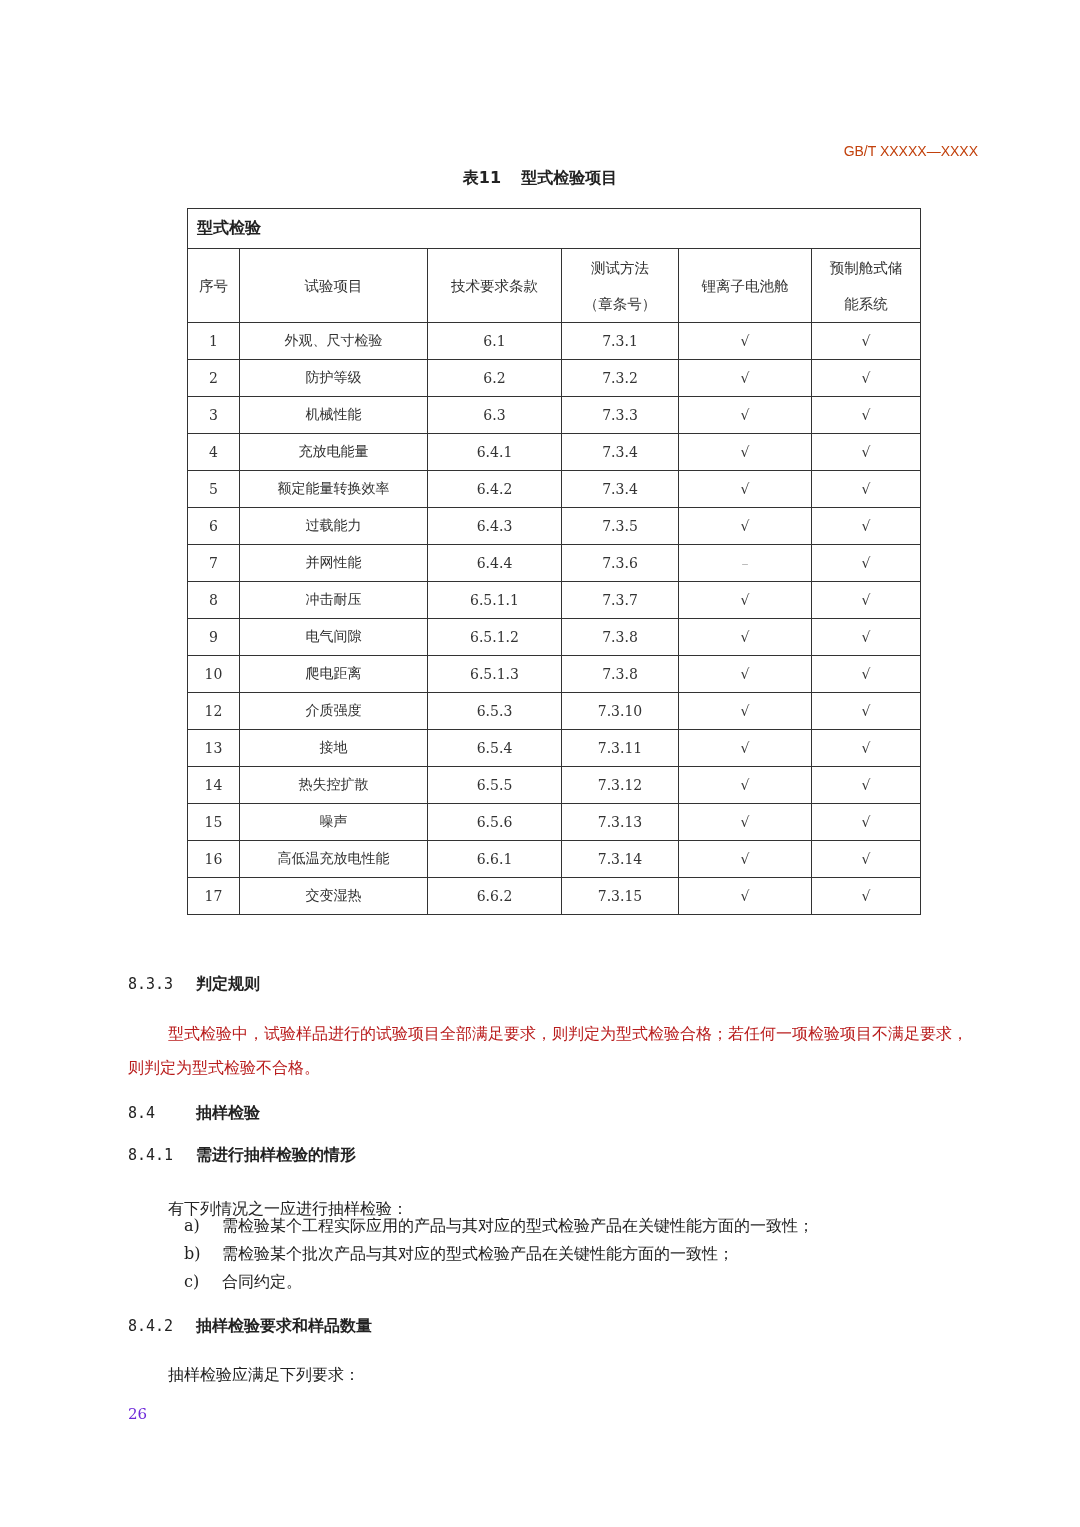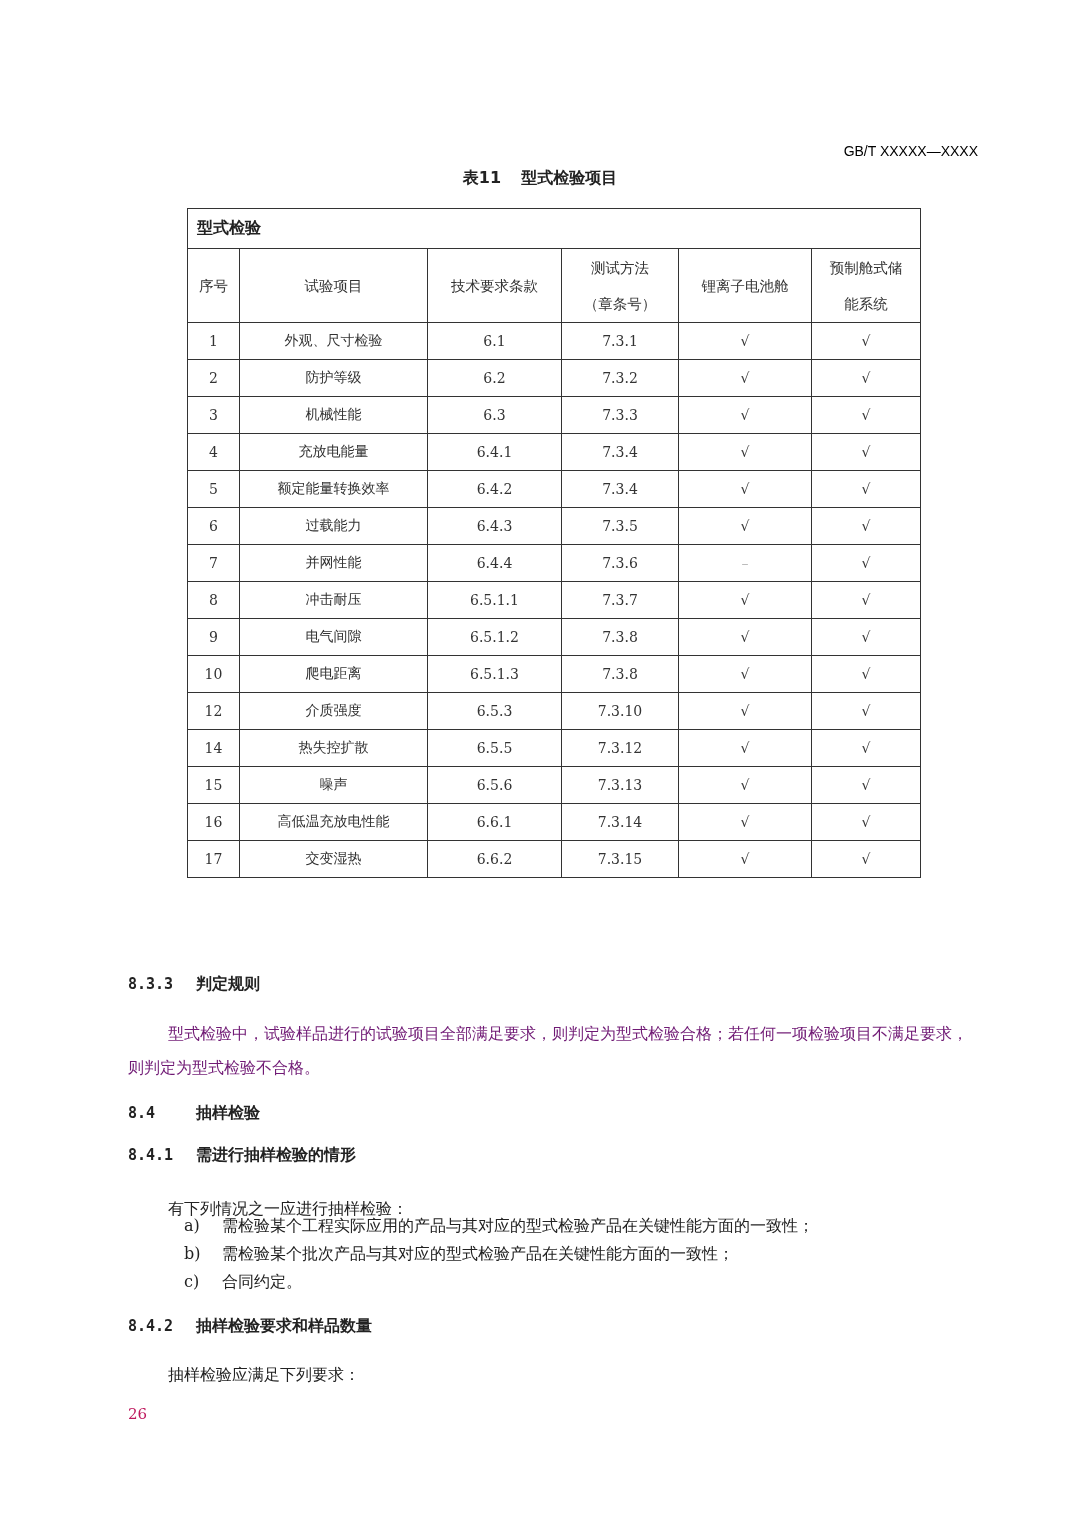--- a/index.html
+++ b/index.html
@@ -1,33 +1,33 @@
 <!DOCTYPE html>
 <html><head>
 <meta charset="utf-8">
 <style>
   html, body { margin: 0; padding: 0; background: #ffffff; }
   body { width: 1080px; height: 1527px; position: relative; overflow: hidden;
          font-family: "DejaVu Serif", "Liberation Serif", serif; color: #222; }
-  .std-code { position: absolute; top: 143px; right: 102px; font-family: "Liberation Sans", "DejaVu Sans", sans-serif; font-size: 14px; color: #000000; }
+  .std-code { position: absolute; top: 143px; right: 102px; font-family: "Liberation Sans", "DejaVu Sans", sans-serif; font-size: 14px; color: #c2410c; }
   .table-title { position: absolute; top: 168px; left: 0; width: 1080px; text-align: center; font-family: "DejaVu Sans", "Liberation Sans", sans-serif; font-size: 16px; font-weight: bold; color: #222; }
   .table-title .num { margin-right: 20px; }
   table.spec { position: absolute; top: 208px; left: 187px; width: 733px; border-collapse: collapse; table-layout: fixed; }
   table.spec td, table.spec th { border: 1px solid #333; text-align: center; vertical-align: middle; font-weight: normal; font-size: 14px; color: #333; padding: 0; }
   table.spec tr.group th { text-align: left; height: 39px; padding-left: 9px; font-family: "DejaVu Sans", "Liberation Sans", sans-serif; font-size: 16px; font-weight: bold; color: #222; }
   table.spec tr.head th { height: 73px; line-height: 36px; font-size: 14.5px; }
   table.spec tr.row td { height: 36px; }
   table.spec td.dash { color: #bbb; }
   .h3 { position: absolute; left: 128px; font-family: "DejaVu Sans", "Liberation Sans", sans-serif; font-size: 16px; font-weight: bold; color: #222; }
-  .h3 .sec { display: inline-block; min-width: 50px; margin-right: 18px; font-weight: bold; font-family: "DejaVu Sans Mono", "Liberation Mono", monospace; font-size: 15px; }
-  .para { position: absolute; left: 128px; width: 852px; font-size: 16px; line-height: 34px; color: #701a75; text-indent: 40px; }
+  .h3 .sec { display: inline-block; min-width: 50px; margin-right: 18px; font-weight: normal; font-family: "DejaVu Sans Mono", "Liberation Mono", monospace; font-size: 15px; }
+  .para { position: absolute; left: 128px; width: 852px; font-size: 16px; line-height: 34px; color: #b91c1c; text-indent: 40px; }
   .line { position: absolute; left: 168px; font-size: 16px; color: #222; }
   .item { position: absolute; left: 184px; font-size: 16px; color: #222; }
   .item .mark { display: inline-block; width: 38px; }
-  .page-num { position: absolute; left: 128px; top: 1405px; font-size: 15px; color: #be185d; }
+  .page-num { position: absolute; left: 128px; top: 1405px; font-size: 15px; color: #6d28d9; }
 </style>
 </head>
 <body>
 
 <div class="std-code">GB/T XXXXX—XXXX</div>
 
 <div class="table-title">
   <span class="num">表11</span><span>型式检验项目</span>
 </div>
 
@@ -136,20 +136,28 @@
       </tr>
       <tr class="row">
         <td>12</td>
         <td>介质强度</td>
         <td>6.5.3</td>
         <td>7.3.10</td>
         <td>√</td>
         <td>√</td>
       </tr>
       <tr class="row">
+        <td>13</td>
+        <td>接地</td>
+        <td>6.5.4</td>
+        <td>7.3.11</td>
+        <td>√</td>
+        <td>√</td>
+      </tr>
+      <tr class="row">
         <td>14</td>
         <td>热失控扩散</td>
         <td>6.5.5</td>
         <td>7.3.12</td>
         <td>√</td>
         <td>√</td>
       </tr>
       <tr class="row">
         <td>15</td>
         <td>噪声</td>

